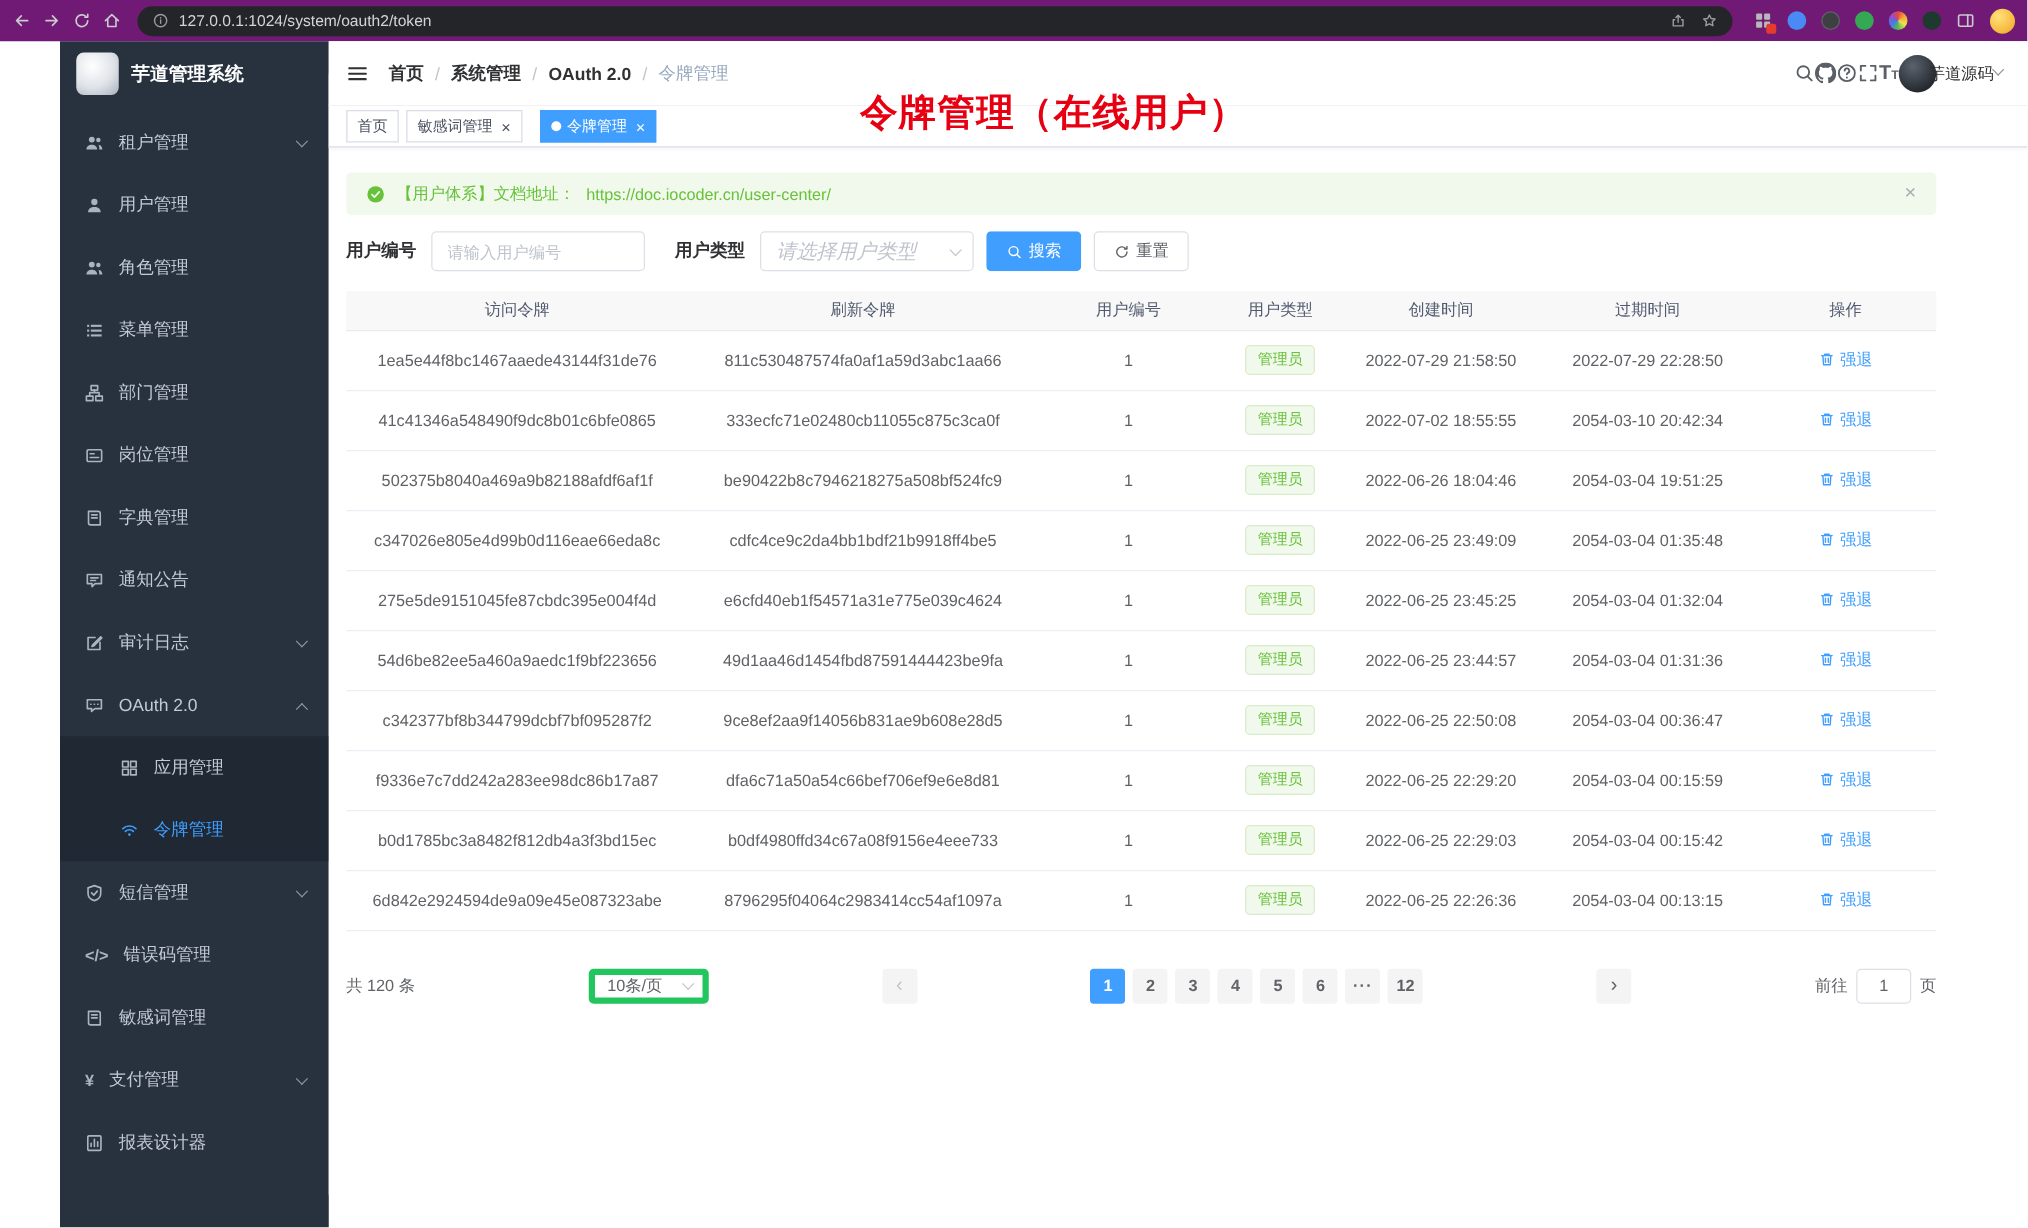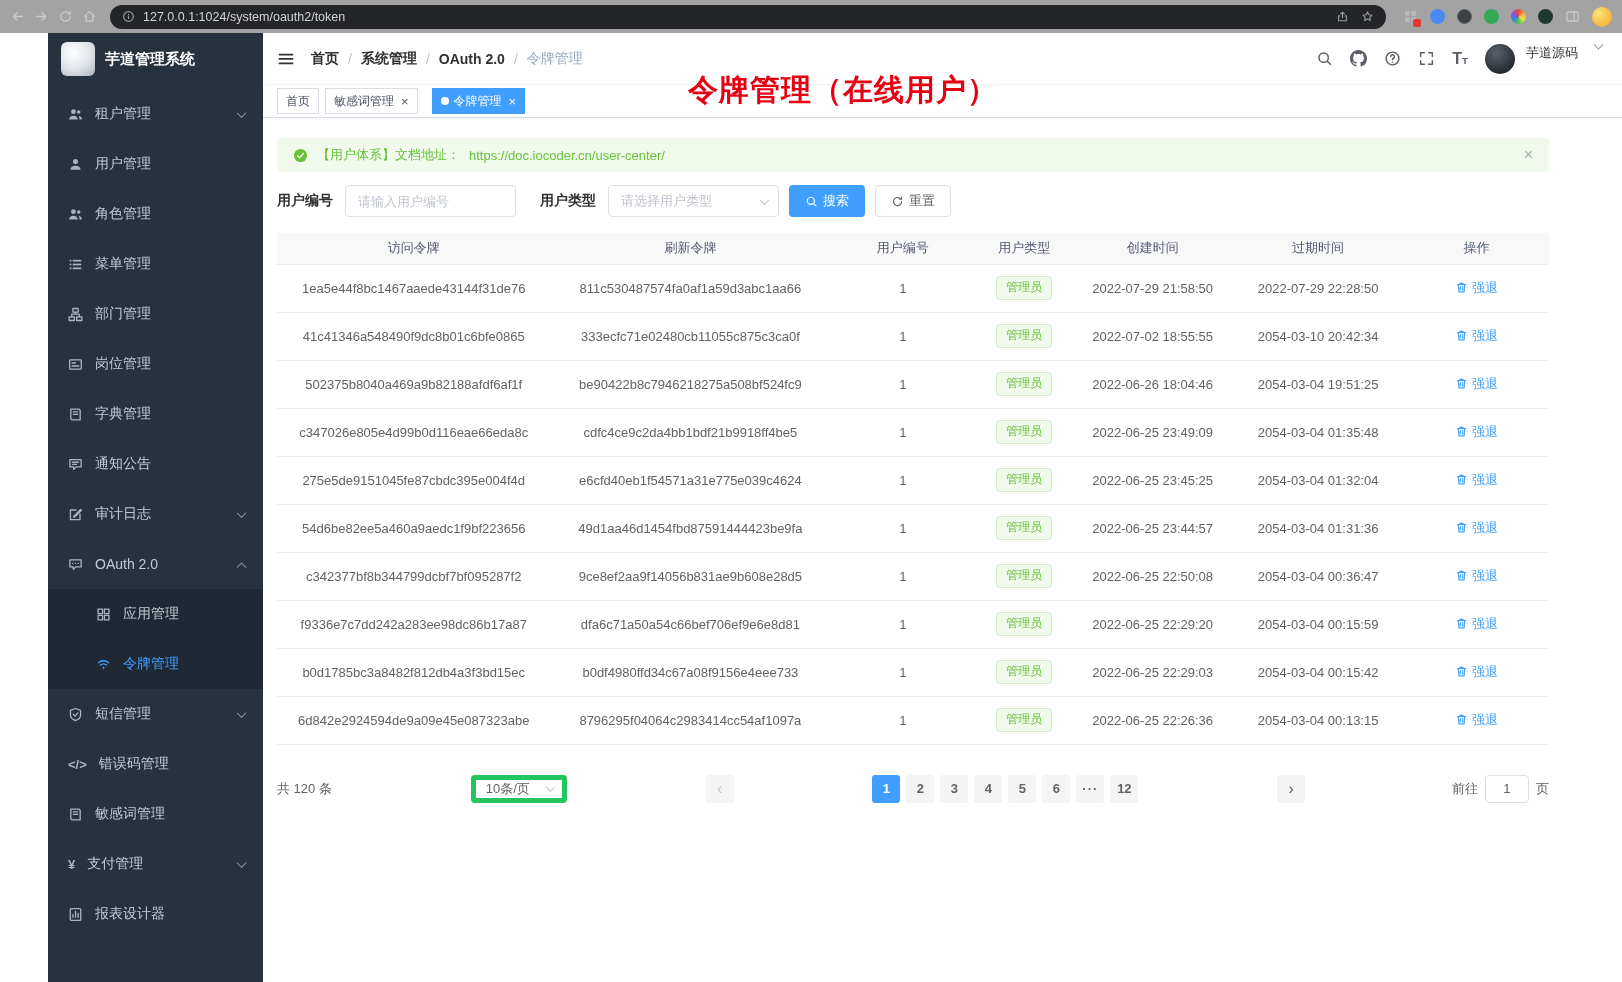--- a/index.html
+++ b/index.html
@@ -4,21 +4,21 @@
 <style>
   * { margin:0; padding:0; box-sizing:border-box; }
   html,body { width:1622px; height:982px; overflow:hidden; }
   body { font-family:"Liberation Sans","DejaVu Sans",sans-serif; background:#fff; position:relative; }
 
   .icon { display:inline-flex; align-items:center; justify-content:center; line-height:1; }
   .icon svg { width:1em; height:1em; display:block; }
   .txt-icon { font-style:normal; line-height:1; }
 
   
-  .browser { height:33px; background:#a3a3a3; display:flex; align-items:center; padding:0 10px; gap:9px; color:#c8c9cb; }
+  .browser { height:33px; background:#701a75; display:flex; align-items:center; padding:0 10px; gap:9px; color:#c8c9cb; }
   .b-btn { font-size:15px; color:#c9cacc; cursor:pointer; }
   .omnibox { flex:1; height:24px; background:#242528; border-radius:12px; display:flex; align-items:center; padding:0 12px; gap:8px; margin:0 4px; cursor:text; }
   .omnibox .icon { font-size:13px; color:#9a9b9e; }
   .url { font-size:12.5px; color:#d3d4d6; white-space:nowrap; }
   .omni-right { margin-left:auto; display:flex; gap:12px; }
   .b-right { display:flex; align-items:center; gap:12px; padding-left:4px; }
   .ext-wrap { position:relative; display:inline-flex; }
   .ext-wrap .icon { font-size:15px; color:#b6b8ba; }
   .ext-badge { position:absolute; right:-3px; bottom:-3px; width:8px; height:8px; background:#e33b2e; border-radius:2px; }
   .ext-dot { width:15px; height:15px; border-radius:50%; display:inline-block; cursor:pointer; }
@@ -45,21 +45,21 @@
 
   
   .main { flex:1; min-width:0; display:flex; flex-direction:column; background:#fff;border-radius:27px; }
 
   .navbar { height:52px; display:flex; align-items:center; padding:0 20px 0 14px; border-bottom:1px solid #f2f2f2; background:#fff; }
   .hamburger { font-size:18px; color:#303133; margin-right:16px; cursor:pointer; }
   .breadcrumb { display:flex; align-items:center; gap:9px; font-size:14px; }
   .bc-item { color:#303133; font-weight:600; cursor:pointer; white-space:nowrap; }
   .bc-item.current { color:#97a8be; font-weight:400; cursor:default; }
   .bc-sep { color:#c0c4cc; font-weight:400; }
-  .nav-tools { margin-left:auto; display:flex; gap:17px; }
+  .nav-tools { margin-left:auto; display:flex; align-items:center; }
   .tool { font-size:17px; color:#5a5e66; cursor:pointer; }
   .tool .txt-icon { font-size:16px; }
   .nav-avatar { width:30px; height:30px; border-radius:50%; background:radial-gradient(circle at 38% 30%, #5a626c, #23282e 75%); cursor:pointer; }
   .nav-name { font-size:13px; color:#303133; margin-left:-6px; cursor:pointer; white-space:nowrap; }
   .nav-caret { width:7px; height:7px; border-right:1.4px solid #909399; border-bottom:1.4px solid #909399; transform:rotate(45deg) translate(-2px,-2px); cursor:pointer; }
 
   .tabsbar { height:33px; background:#fff; border-bottom:1px solid #d8dce5; box-shadow:0 1px 3px rgba(0,0,0,.05); display:flex; align-items:center; padding:0 14px; gap:6px; }
   .tag { display:inline-flex; align-items:center; gap:5px; height:26px; padding:0 8px; border:1px solid #d8dce5; background:#fff; color:#495060; font-size:12px; cursor:pointer; white-space:nowrap; }
   .tag.active { background:#409eff; border-color:#409eff; color:#fff; margin-left:8px; }
   .tag-dot { width:8px; height:8px; border-radius:50%; background:#fff; display:inline-block; }
@@ -70,21 +70,21 @@
   .alert { height:34px; background:#f0f9eb; border-radius:4px; display:flex; align-items:center; gap:9px; padding:0 16px; }
   .alert-icon { color:#67c23a; font-size:15px; }
   .alert-text, .alert-link { color:#67c23a; font-size:13px; text-decoration:none; }
   .alert-close { margin-left:auto; color:#a8abb2; font-size:16px; cursor:pointer; line-height:1; }
 
   .filters { display:flex; align-items:center; margin-top:13px; }
   .f-label { font-size:14px; font-weight:700; color:#303133; margin-right:12px; white-space:nowrap; }
   .f-input { width:171px; height:32px; border:1px solid #dcdfe6; border-radius:4px; padding:0 12px; font-size:13px; color:#606266; outline:none; margin-right:24px; font-family:inherit; }
   .f-input::placeholder { color:#bfc4cc; }
   .f-select { width:171px; height:32px; border:1px solid #dcdfe6; border-radius:4px; padding:0 10px 0 12px; display:flex; align-items:center; justify-content:space-between; background:#fff; cursor:pointer; }
-  .f-select .ph { font-size:13px; color:#bfc4cc; }
+  .f-select .ph { font-size:16px; color:#bfc4cc;font-style:italic; }
   .sel-chev { width:7px; height:7px; border-right:1.3px solid #c0c4cc; border-bottom:1.3px solid #c0c4cc; transform:rotate(45deg) translate(-1px,-1px); }
   .btn { height:32px; border-radius:4px; font-size:13px; display:inline-flex; align-items:center; gap:5px; padding:0 15px; cursor:pointer; border:1px solid transparent; white-space:nowrap; }
   .btn .icon { font-size:13px; }
   .btn-primary { background:#409eff; color:#fff; margin-left:10px; }
   .btn-plain { background:#fff; border-color:#dcdfe6; color:#606266; margin-left:10px; }
 
   .data-table { width:100%; border-collapse:collapse; margin-top:16px; font-size:13px; table-layout:fixed; }
   .data-table th { background:#f8f8f9; color:#515a6e; font-weight:400; height:31px; text-align:center; border-bottom:1px solid #e8eaec; padding:0 6px; white-space:nowrap; }
   .data-table td { height:48px; text-align:center; color:#606266; border-bottom:1px solid #ebeef5; padding:0 6px; white-space:nowrap; overflow:hidden; }
   .badge-success { display:inline-block; padding:3px 9px; font-size:12px; color:#67c23a; background:#f0f9eb; border:1px solid #d9ecc9; border-radius:4px; line-height:1.3; }

